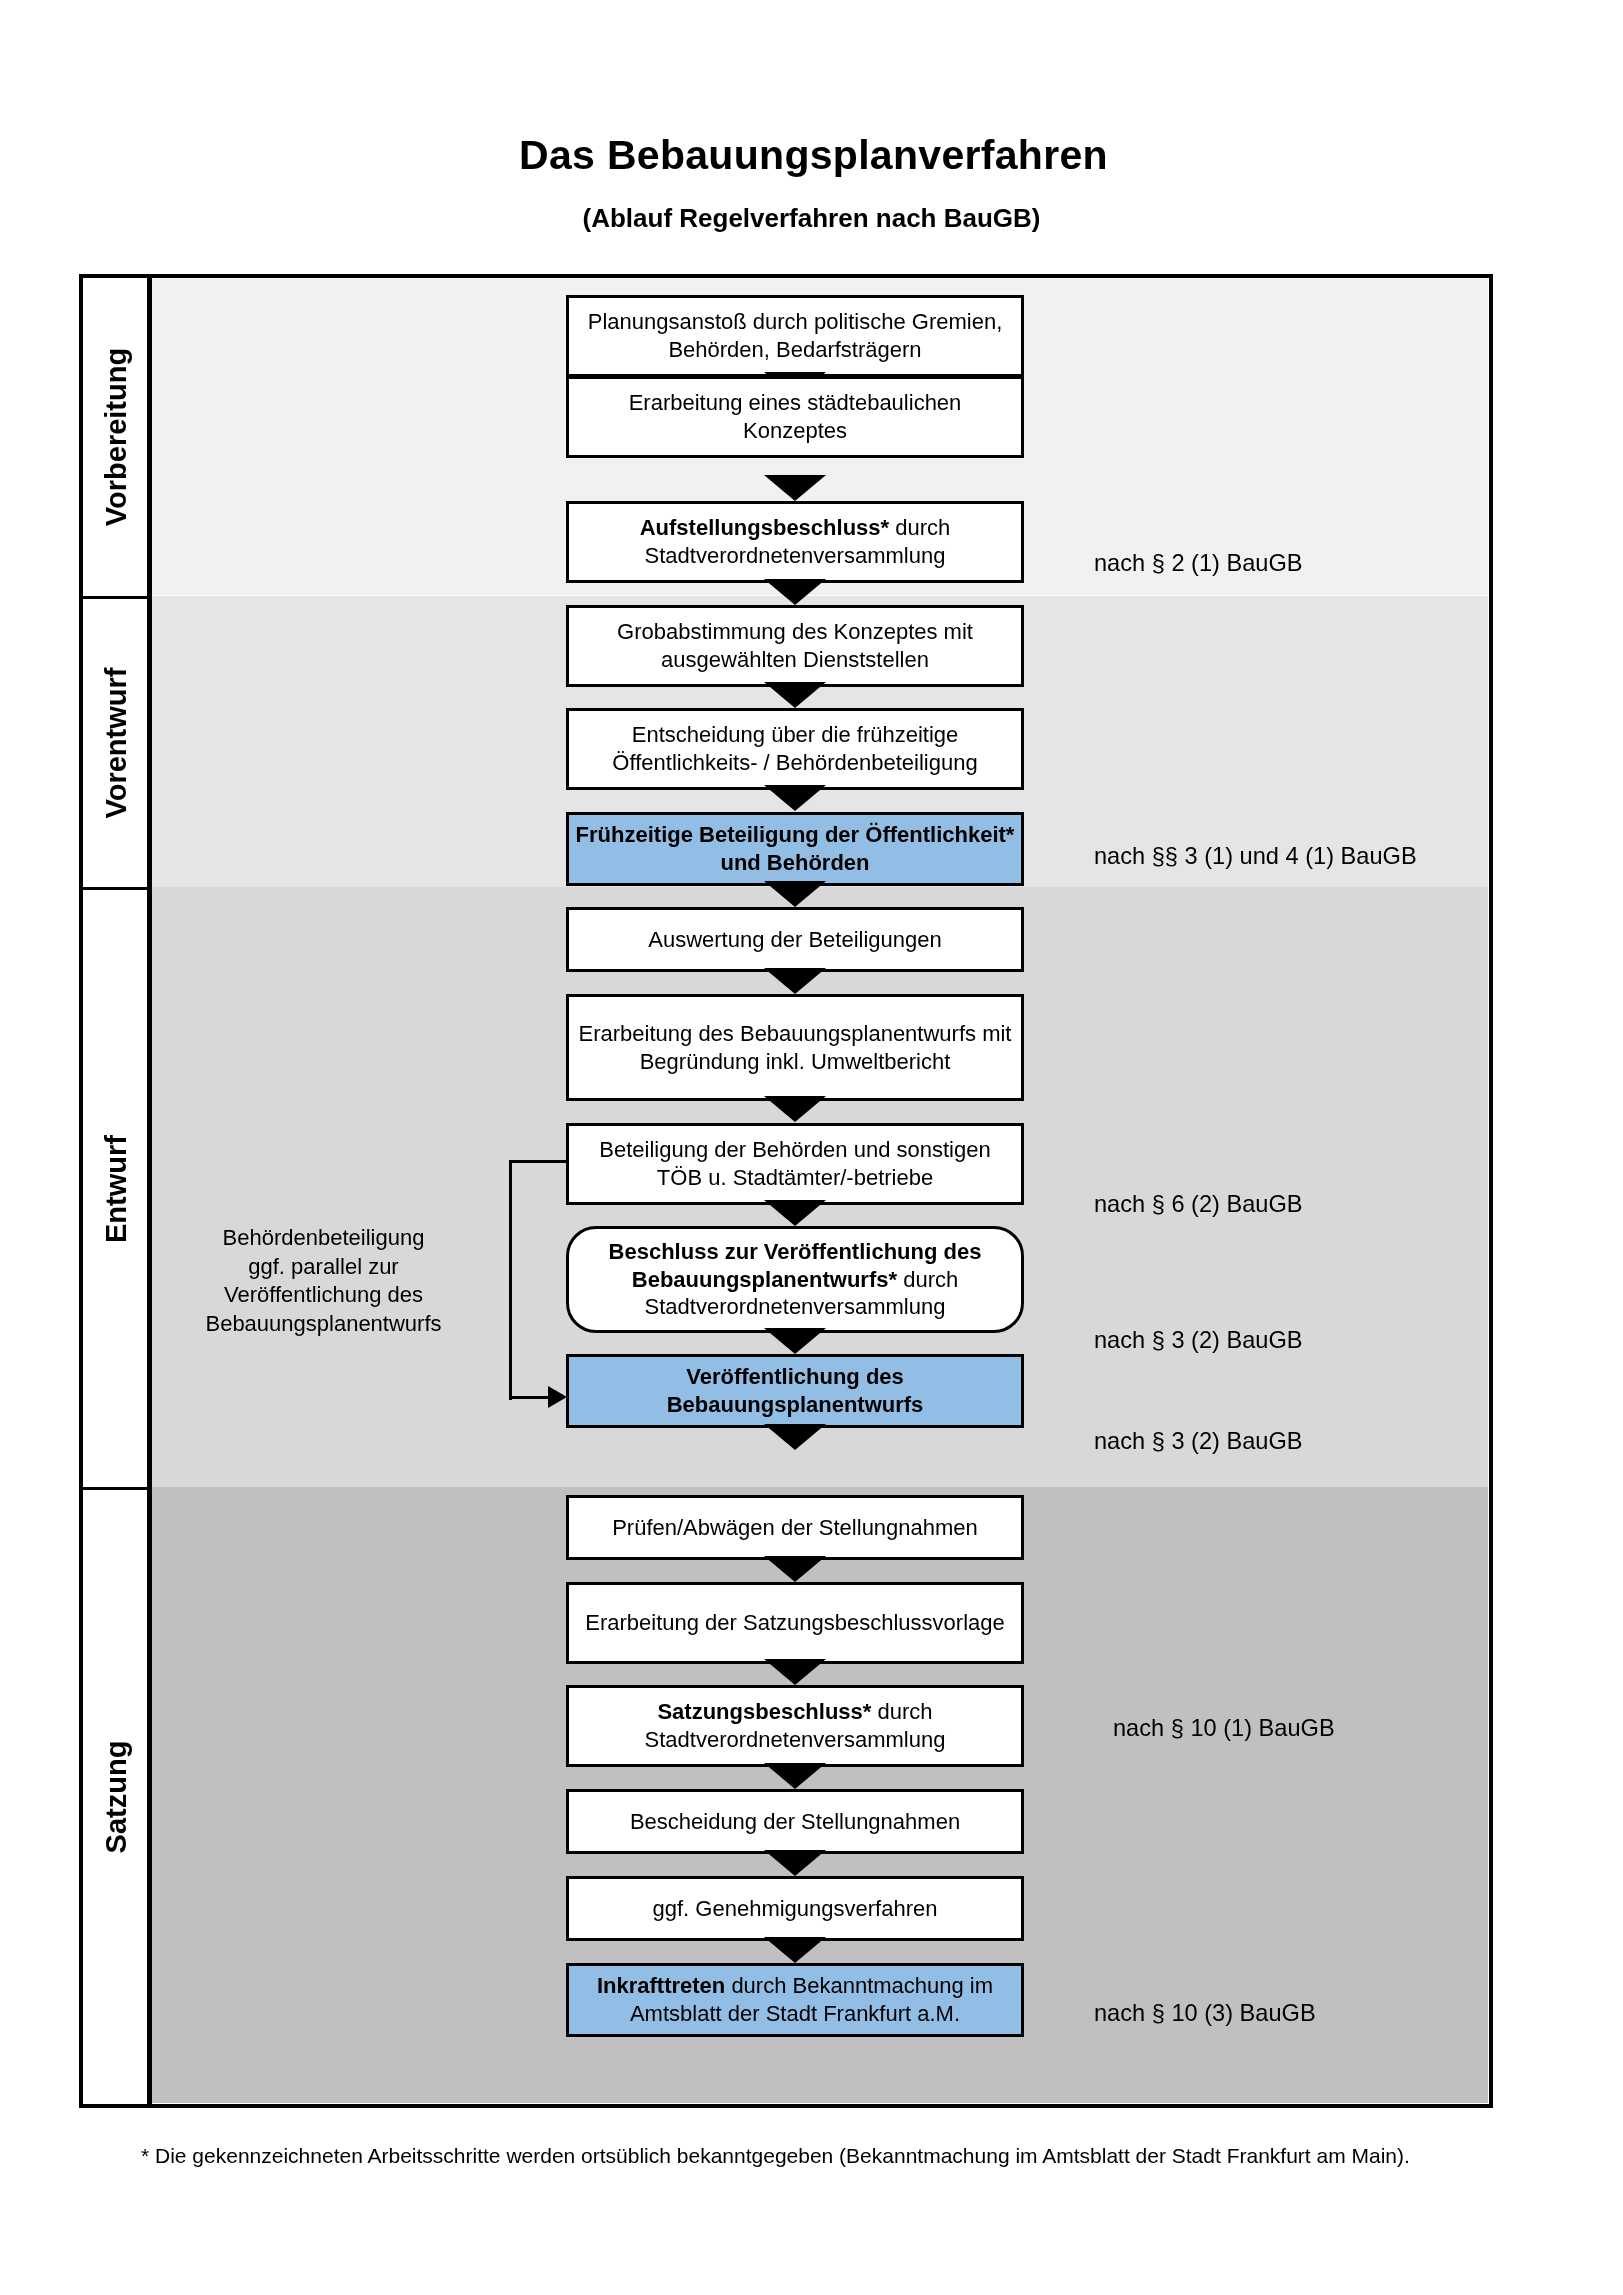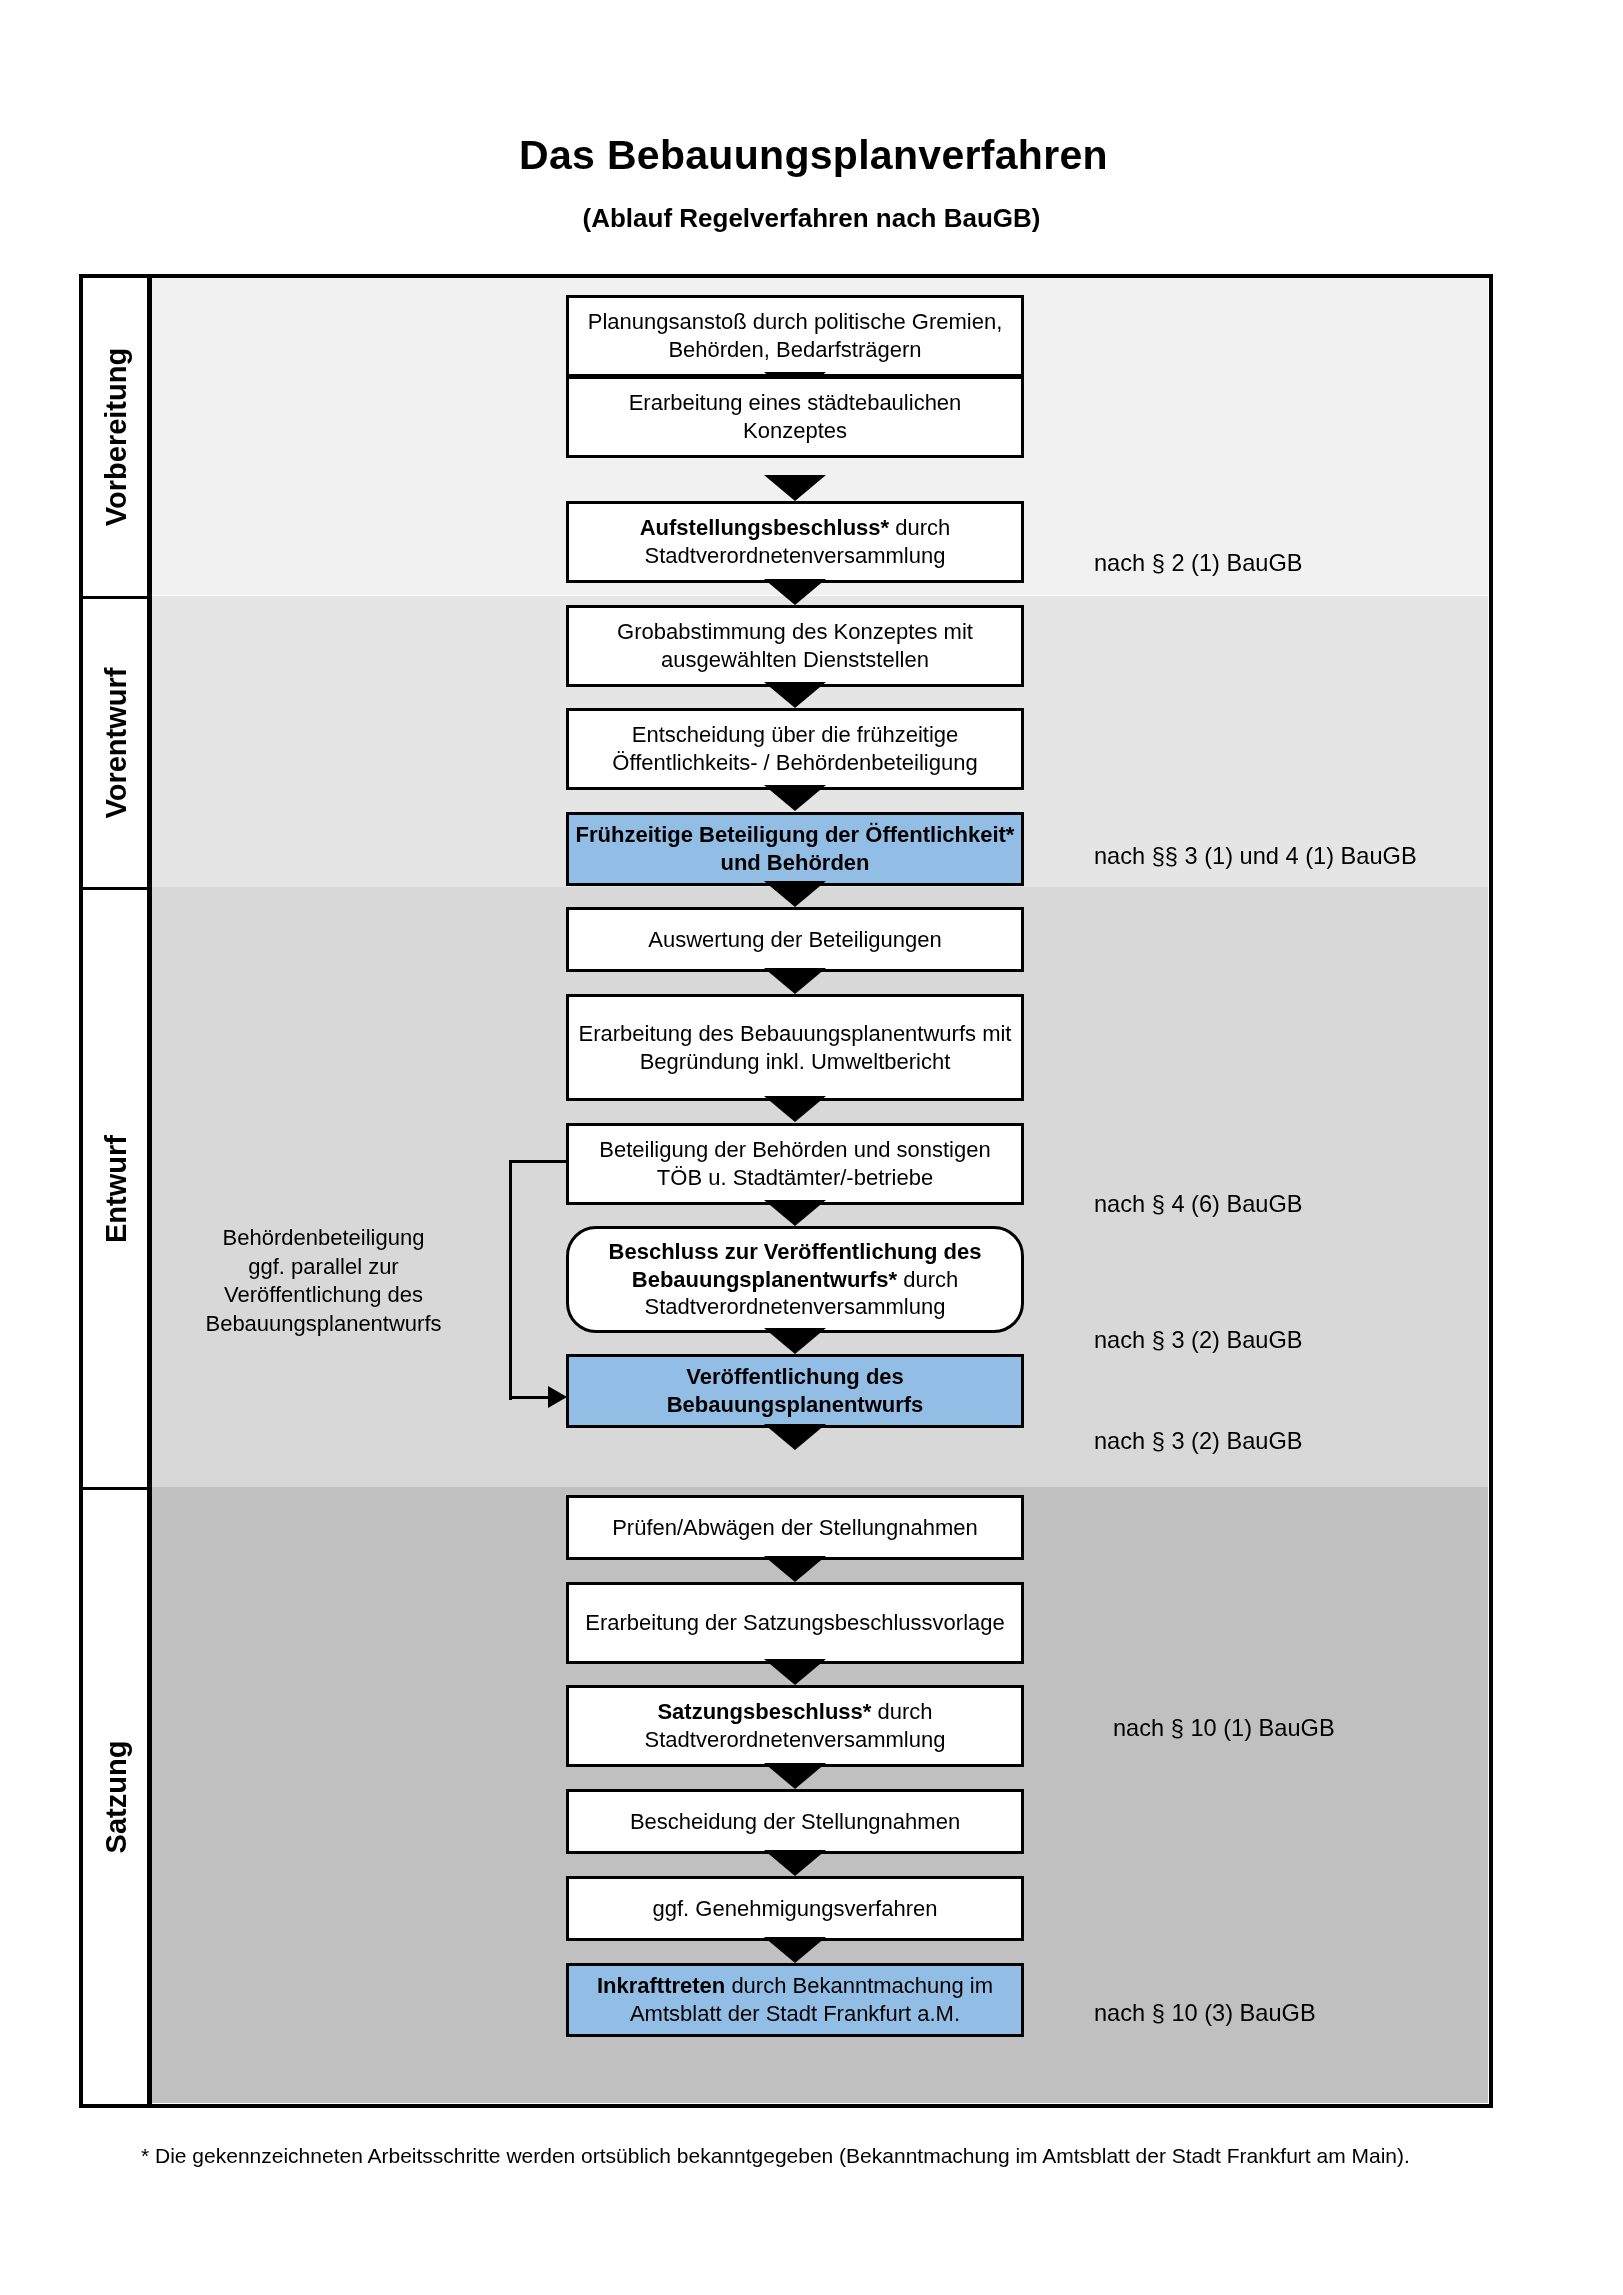--- a/index.html
+++ b/index.html
@@ -233,21 +233,21 @@
     <span>ggf. Genehmigungsverfahren</span>
   </div>
   <div class="arrow" style="left:764px;top:1937px;"></div>
 
   <div class="pbox blue" style="top:1963px;height:74px;">
     <span><b>Inkrafttreten</b><span> durch Bekanntmachung im Amtsblatt der Stadt Frankfurt a.M.</span></span>
   </div>
 
   <div class="note" style="left:1094px;top:550px;">nach § 2 (1) BauGB</div>
   <div class="note" style="left:1094px;top:843px;">nach §§ 3 (1) und 4 (1) BauGB</div>
-  <div class="note" style="left:1094px;top:1191px;">nach § 4 (6) BauGB</div>
+  <div class="note" style="left:1094px;top:1191px;">nach § 6 (2) BauGB</div>
   <div class="note" style="left:1094px;top:1327px;">nach § 3 (2) BauGB</div>
   <div class="note" style="left:1094px;top:1428px;">nach § 3 (2) BauGB</div>
   <div class="note" style="left:1094px;top:1715px;margin-left:19px;">nach § 10 (1) BauGB</div>
   <div class="note" style="left:1094px;top:2000px;">nach § 10 (3) BauGB</div>
 
   <div class="footnote">* Die gekennzeichneten Arbeitsschritte werden ortsüblich bekanntgegeben (Bekanntmachung im Amtsblatt  der Stadt Frankfurt am Main).</div>
 
 </div>
 
 

